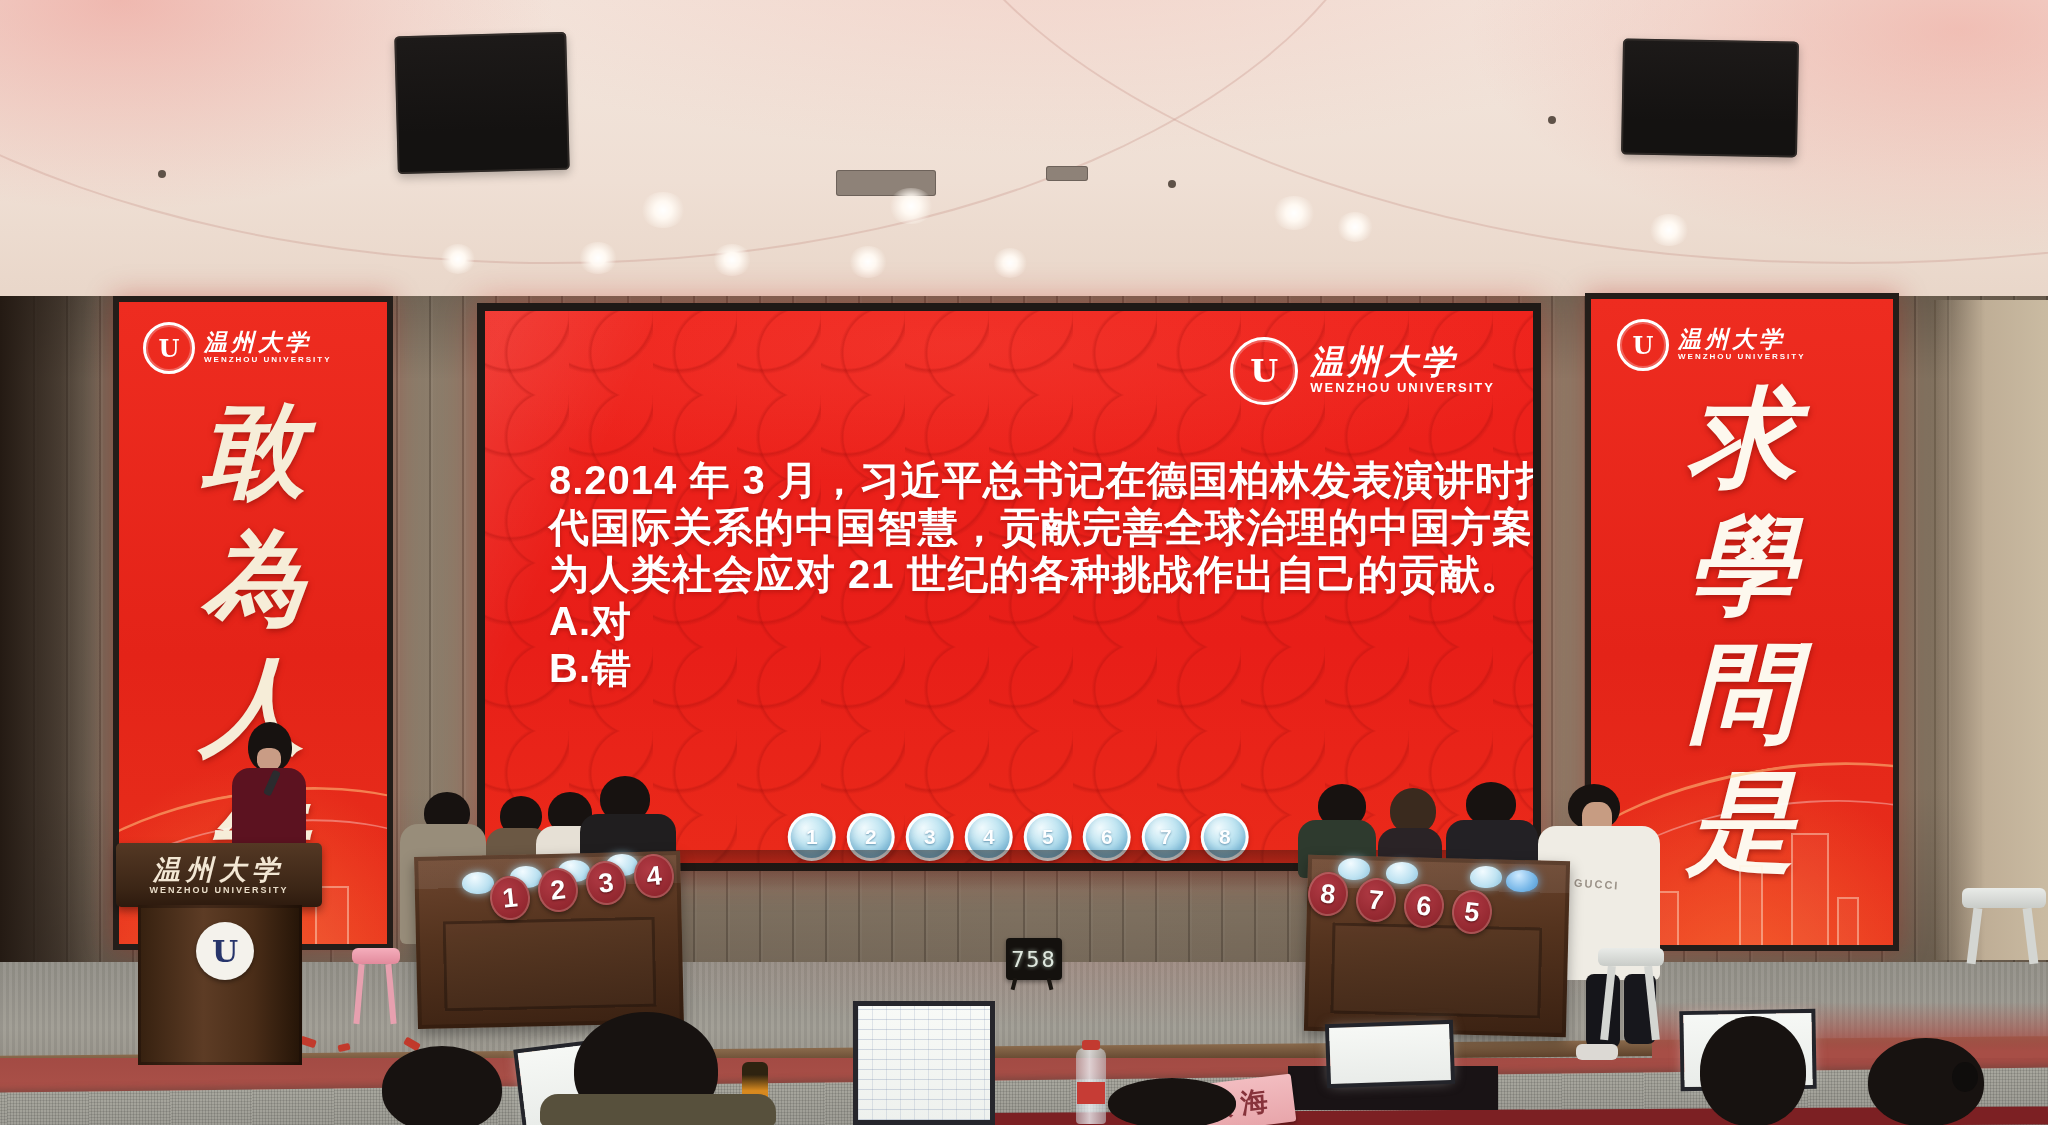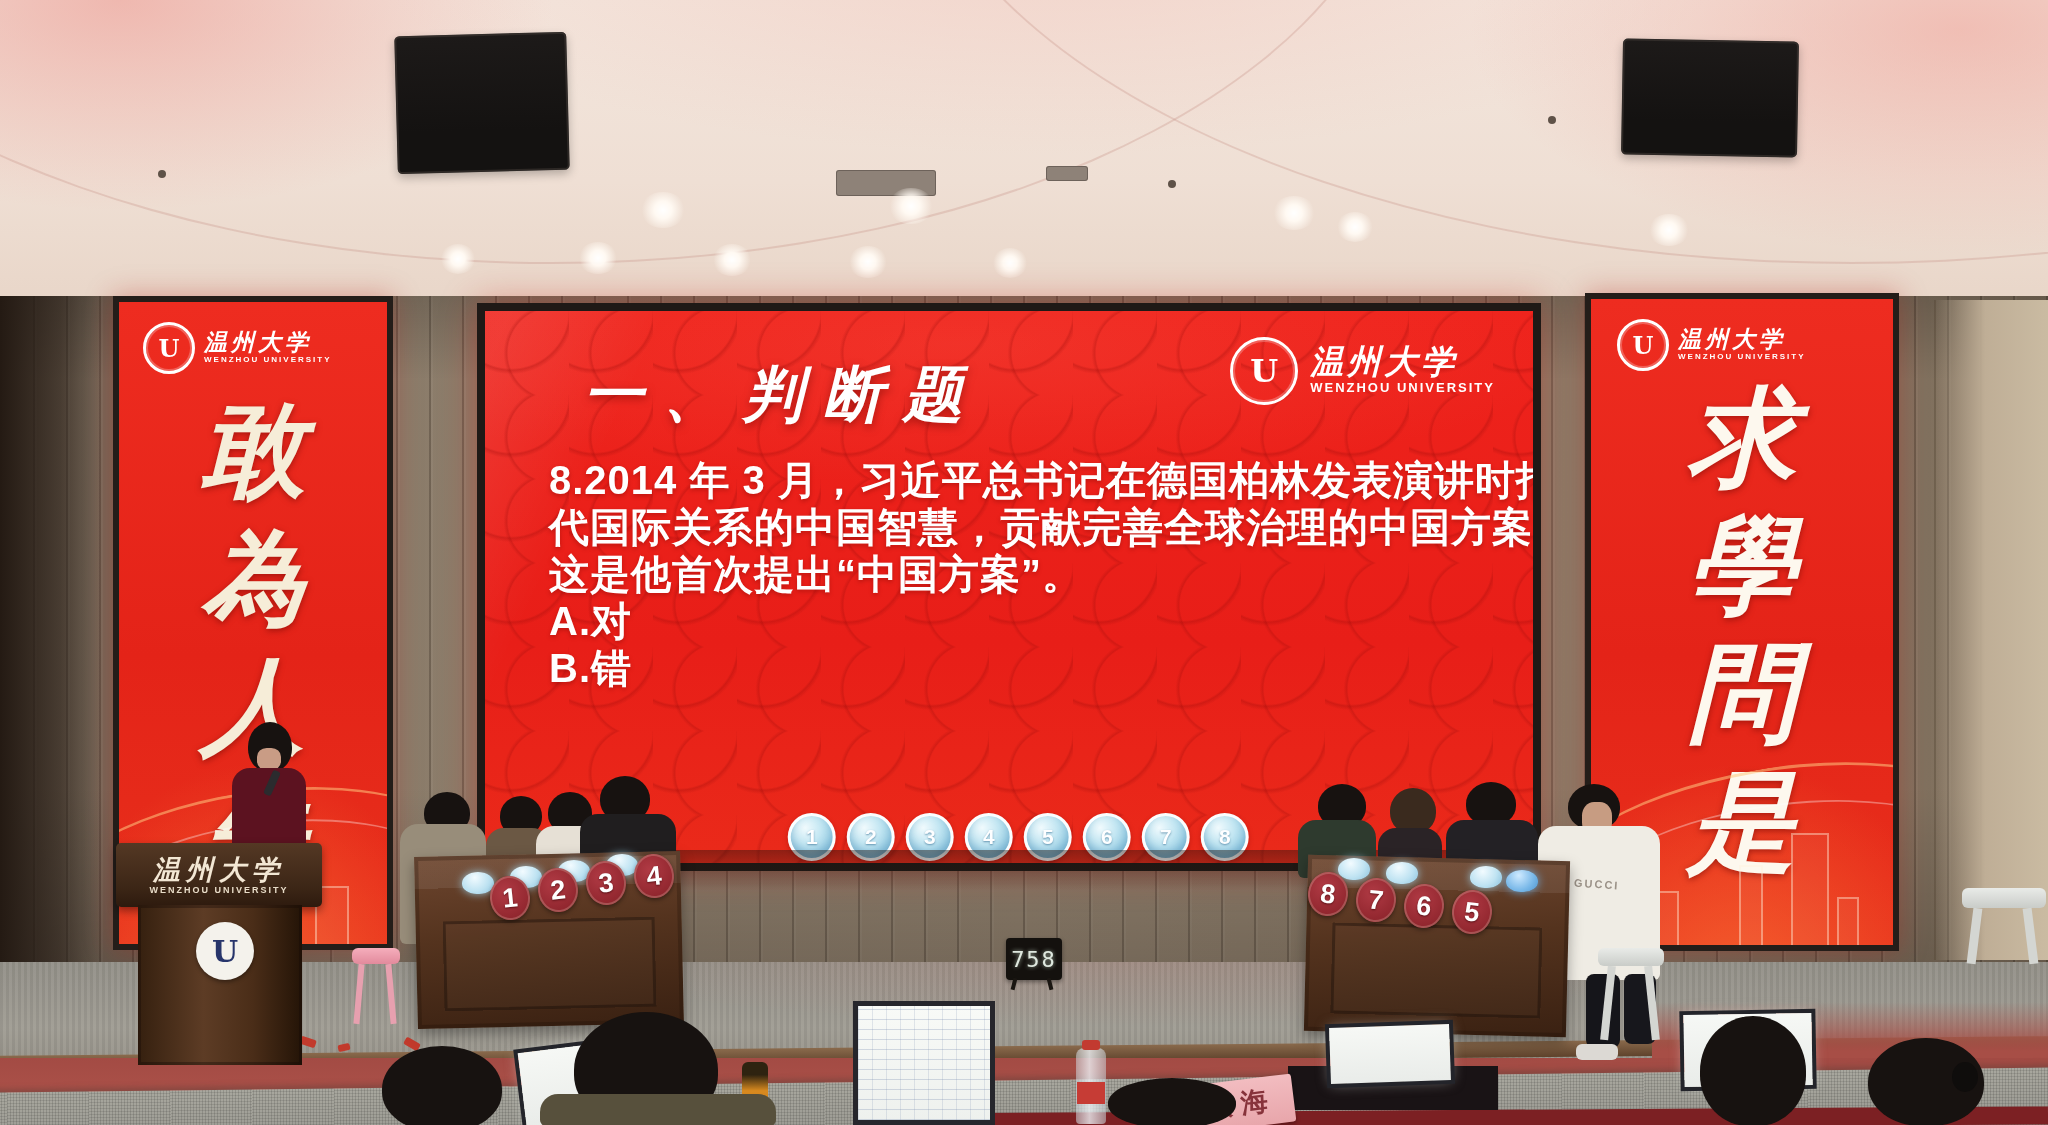--- a/index.html
+++ b/index.html
@@ -224,34 +224,33 @@
     </div>
     <div class="abs skyline-arc" style="left:-60px;top:470px;width:480px;height:200px;transform:rotate(-10deg);"></div>
     <div class="abs skyline-arc2" style="left:-20px;top:505px;width:420px;height:170px;transform:rotate(-8deg);"></div>
     <div class="abs bldg" style="left:60px;bottom:0;width:24px;height:52px;"></div>
     <div class="abs bldg" style="left:148px;bottom:0;width:20px;height:78px;"></div>
     <div class="abs bldg" style="left:200px;bottom:0;width:34px;height:110px;"></div>
     <div class="abs bldg" style="left:246px;bottom:0;width:18px;height:46px;"></div>
   </div>
 
   <div class="abs main-screen">
-    <div class="abs screen-title" style="left:98px;top:44px;">一、判断题</div>
     <div class="wzu-logo" style="position:absolute;right:38px;top:26px;gap:12px;">
       <div class="seal" style="width:62px;height:62px;">
         <span class="seal-u" style="font-size:32px;">U</span>
       </div>
       <div class="logo-text">
         <span class="logo-zh" style="font-size:33px;">温州大学</span>
         <span class="logo-en" style="font-size:13px;">WENZHOU UNIVERSITY</span>
       </div>
     </div>
     <div class="abs" style="left:64px;top:146px;">
       <div class="q-line">8.2014 年 3 月，习近平总书记在德国柏林发表演讲时指</div>
       <div class="q-line">代国际关系的中国智慧，贡献完善全球治理的中国方案，</div>
-      <div class="q-line">这是他首次提出“中国方案”。</div>
+      <div class="q-line">为人类社会应对 21 世纪的各种挑战作出自己的贡献。</div>
       <div class="q-line">A.对</div>
       <div class="q-line">B.错</div>
     </div>
     <div class="qbtn-row" style="position:absolute;left:50%;bottom:2px;transform:translateX(-48%);">
       <div class="qbtn">
           <span>1</span>
         </div>
       <div class="qbtn">
           <span>2</span>
         </div>

